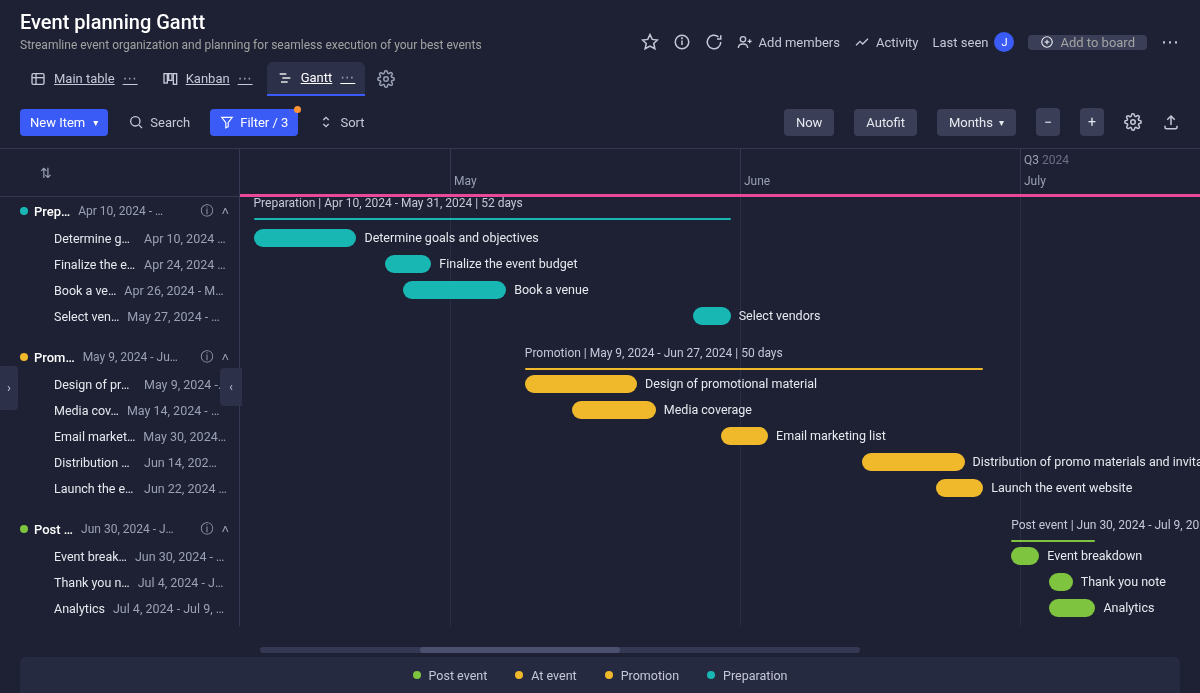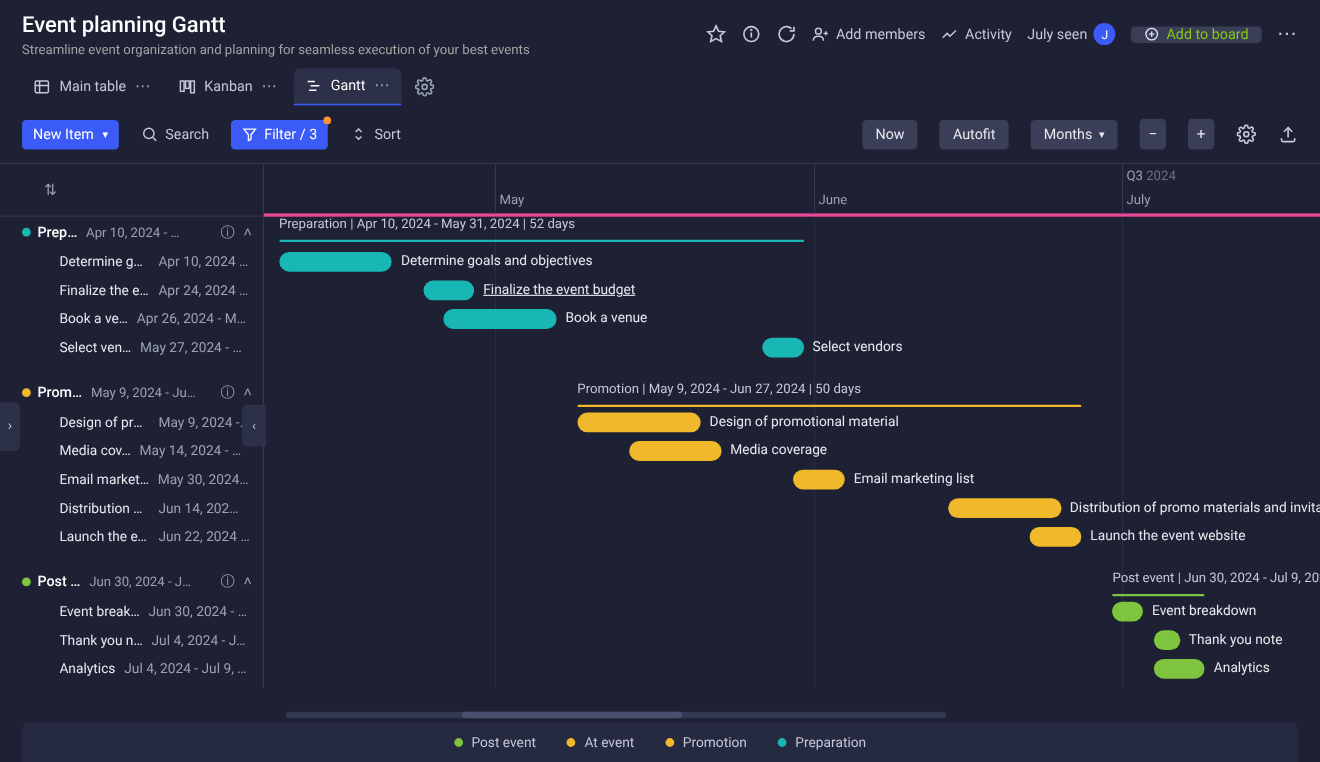--- a/index.html
+++ b/index.html
@@ -7,47 +7,47 @@
     font-family: -apple-system, BlinkMacSystemFont, "Segoe UI", Roboto, Helvetica, Arial, sans-serif;
     background: #1e2133;
     color: #e6e9ef;
     width: 1200px;
     height: 693px;
     overflow: hidden;
     font-size: 13px;
   }
   .topbar {
     display: flex;
-    align-items: center;
+    align-items: flex-end;
     padding: 10px 20px 4px 20px;
     gap: 12px;
   }
   .title-block { flex: 1; }
   .title { font-size: 20px; font-weight: 500; color: #fff; margin-bottom: 4px; }
   .subtitle { font-size: 12px; color: #a3a3a3; }
   .top-actions { display: flex; align-items: center; gap: 14px; color: #c5c8d7; font-size: 13px; }
   .top-actions .icon-btn { cursor: pointer; display:flex; align-items:center; }
   .top-actions .with-label { display:flex; align-items:center; gap:6px; }
   .avatar { width:20px; height:20px; border-radius:50%; background:#3b5bf6; display:flex; align-items:center; justify-content:center; font-size:11px; color:#fff; }
   .btn-chip {
     display:flex; align-items:center; gap:6px;
     background:#3a3e56; padding:0 12px; border-radius:4px;
-    cursor:pointer; color:#84cc16;
+    cursor:pointer; color:#a3a3a3;
   }
   .dots { font-size:18px; letter-spacing:1px; line-height:1; cursor:pointer; }
 
   .tabs-row {
     display:flex; align-items:center; gap:4px;
     padding: 6px 20px 0 20px;
     border-bottom: none;
   }
   .tab {
-    display:flex; align-items:center; gap:8px;
+    display:flex; gap:8px;
     padding:8px 10px; border-radius:6px 6px 0 0;
-    cursor:pointer; color:#c5c8d7;
+    cursor:pointer; color:#c5c8d7;text-decoration:underline;
   }
   .tab.active { background:#2c3049; color:#fff; border-bottom:2px solid #3b5bf6; }
   .tab .dots { font-size:14px; color:#9aa0b5; }
   .tabs-row .spacer { flex:1; }
   .tabs-row .gear { color:#9aa0b5; cursor:pointer; margin-left:8px; }
 
   .toolbar {
     display:flex; align-items:center; gap:20px;
     padding:12px 20px;
   }
@@ -189,21 +189,21 @@
         </svg>
       <span>Add members</span>
     </span>
     <span class="with-label">
       <svg width="16" height="16" viewBox="0 0 24 24" fill="none" stroke="#c5c8d7" stroke-width="2">
           <polyline points="3 17 9 11 13 15 21 7"></polyline>
         </svg>
       <span>Activity</span>
     </span>
     <span class="with-label">
-      <span>July seen</span>
+      <span>Last seen</span>
       <span class="avatar">J</span>
     </span>
     <span class="btn-chip">
       <svg width="14" height="14" viewBox="0 0 24 24" fill="none" stroke="#e6e9ef" stroke-width="2">
           <circle cx="12" cy="12" r="9"></circle>
           <line x1="12" y1="8" x2="12" y2="16"></line>
           <line x1="8" y1="12" x2="16" y2="12"></line>
         </svg>
       <span>Add to board</span>
     </span>
@@ -405,21 +405,21 @@
       <div class="vline" style="left:500px"></div>
       <div class="vline" style="left:780px"></div>
 
     <div class="gh-line" style="top: 0; left: 13.5484px;">
           <div class="gh-text">Preparation | Apr 10, 2024 - May 31, 2024 | 52 days</div>
           <div class="gh-underline" style="width: 477.097px; background: rgb(24, 183, 179); margin-top: 16px;"></div>
         </div>
         <div class="bar" style="left: 13.5484px; width: 102.903px; top: 32px; background: rgb(24, 183, 179);"></div>
         <div class="bar-label" style="left: 124.452px; top: 33px;">Determine goals and objectives</div>
         <div class="bar" style="left: 144.516px; width: 46.7742px; top: 58px; background: rgb(24, 183, 179);"></div>
-        <div class="bar-label" style="left: 199.29px; top: 59px; text-decoration: underline;">Finalize the event budget</div>
+        <div class="bar-label" style="left: 199.29px; top: 59px;">Finalize the event budget</div>
         <div class="bar" style="left: 163.226px; width: 102.903px; top: 84px; background: rgb(24, 183, 179);"></div>
         <div class="bar-label" style="left: 274.129px; top: 85px;">Book a venue</div>
         <div class="bar" style="left: 453.226px; width: 37.4194px; top: 110px; background: rgb(24, 183, 179);"></div>
         <div class="bar-label" style="left: 498.645px; top: 111px;">Select vendors</div>
         <div class="gh-line" style="top: 150px; left: 284.839px;">
           <div class="gh-text">Promotion | May 9, 2024 - Jun 27, 2024 | 50 days</div>
           <div class="gh-underline" style="width: 458.387px; background: rgb(240, 185, 43); margin-top: 16px;"></div>
         </div>
         <div class="bar" style="left: 284.839px; width: 112.258px; top: 178px; background: rgb(240, 185, 43);"></div>
         <div class="bar-label" style="left: 405.097px; top: 179px;">Design of promotional material</div>

